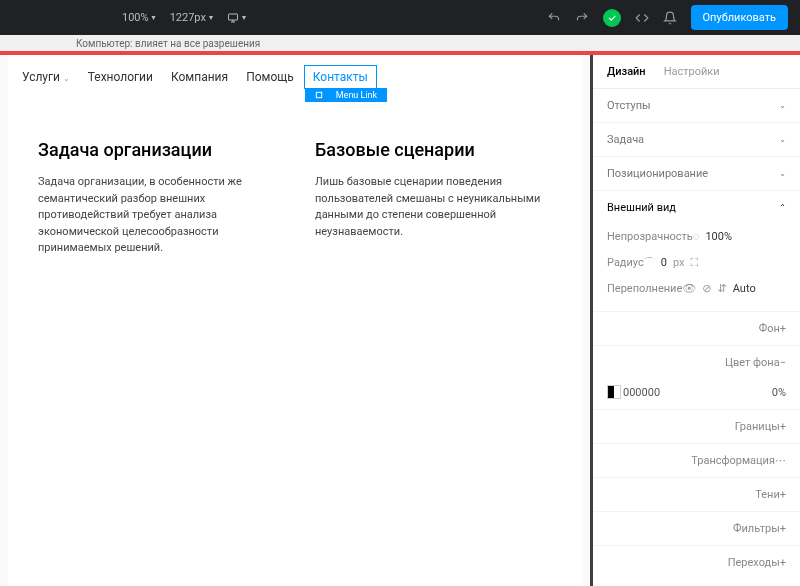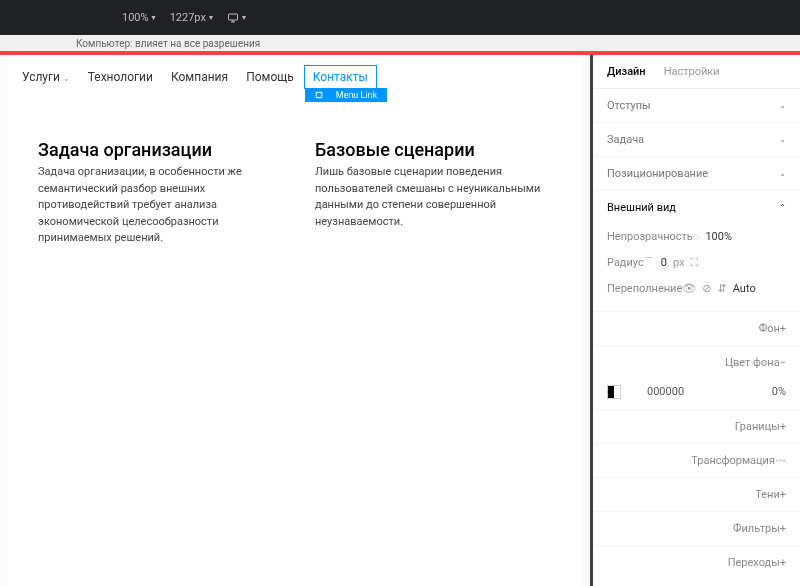--- a/index.html
+++ b/index.html
@@ -15,36 +15,36 @@
 .subbar{height:20px;background:#f0f0f0;font-size:10px;color:#666;display:flex;align-items:center;padding-left:76px;border-bottom:4px solid #ef4444}
 .main{display:flex;height:533px}
 .canvas{flex:1;background:#fafafa;position:relative;overflow:hidden}
 .canvas-inner{background:#fff;margin:0 8px;height:100%}
 .nav{display:flex;gap:2px;padding:10px 6px;font-size:12px;color:#333;align-items:center}
 .nav-item{padding:4px 8px;cursor:pointer;position:relative}
 .nav-item.sel{border:1px solid #0095ff;color:#0095ff}
 .tag{position:absolute;top:100%;left:0;background:#0095ff;color:#fff;font-size:9px;padding:2px 10px;white-space:nowrap;display:flex;align-items:center;gap:13px}
 .content{display:flex;gap:40px;padding:40px 30px}
 .col{flex:1}
-.col h2{font-size:18px;font-weight:500;margin-bottom:4px;color:#000}
+.col h2{font-size:18px;font-weight:500;margin-bottom:14px;color:#000}
 .col p{font-size:11px;line-height:1.5;color:#444}
 .sidebar{width:210px;background:#fff;border-left:3px solid #404040;font-size:11px;color:#555;overflow-y:auto}
 .tabs{display:flex;gap:18px;padding:10px 14px;border-bottom:1px solid #eee}
 .tabs span{cursor:pointer;color:#999}
 .tabs span.act{color:#000;font-weight:500}
 .sec{border-bottom:1px solid #f2f2f2}
 .sec-h{display:flex;justify-content:space-between;align-items:center;padding:10px 14px;cursor:pointer;color:#777}
 .sec-h.exp{color:#000}
 .sec-body{padding:0 14px 10px}
 .row{display:flex;align-items:center;padding:6px 0;font-size:11px}
 .row .lab{color:#888}
 .row .val{color:#333;display:flex;align-items:center;gap:6px}
 .row-h{display:flex;justify-content:flex-end;align-items:center;padding:10px 14px;color:#888}
 .colorbox{width:14px;height:14px;border:1px solid #ccc;background:linear-gradient(to right,#000 50%,#fff 50%)}
-.colorrow{display:flex;gap:26px;padding:6px 14px 10px}
+.colorrow{display:flex;align-items:center;gap:2px;padding:6px 14px 10px}
 .trans{display:flex;align-items:center;gap:8px;padding:6px 14px;color:#0095ff}
 .trans .ico{color:#555}
 svg{display:block}
 .ic{width:14px;height:14px;color:#999}
 .ic2{width:12px;height:12px}
 .ghost{color:#999}
 </style>
 </head>
 <body>
 
@@ -58,20 +58,40 @@
         <span>1227px</span>
         <span class="chev">▾</span>
       </div>
     <div class="drop">
         <svg class="ic2" viewBox="0 0 24 24" fill="none" stroke="currentColor" stroke-width="2">
           <rect x="3" y="4" width="18" height="12" rx="1"></rect>
           <path d="M8 20h8M12 16v4"></path>
         </svg>
         <span class="chev">▾</span>
       </div>
+  </div>
+  <div class="right">
+    <svg class="ic" viewBox="0 0 24 24" fill="none" stroke="currentColor" stroke-width="2">
+        <path d="M9 14l-5-5 5-5M4 9h10a6 6 0 016 6v1"></path>
+      </svg>
+    <svg class="ic ghost" viewBox="0 0 24 24" fill="none" stroke="currentColor" stroke-width="2">
+        <path d="M15 14l5-5-5-5M20 9H10a6 6 0 00-6 6v1"></path>
+      </svg>
+    <div class="round ok">
+        <svg width="10" height="10" viewBox="0 0 24 24" fill="none" stroke="#fff" stroke-width="3">
+          <path d="M5 12l5 5L20 7"></path>
+        </svg>
+      </div>
+    <svg class="ic" viewBox="0 0 24 24" fill="none" stroke="currentColor" stroke-width="2">
+        <path d="M8 6l-6 6 6 6M16 6l6 6-6 6"></path>
+      </svg>
+    <svg class="ic" viewBox="0 0 24 24" fill="none" stroke="currentColor" stroke-width="2">
+        <path d="M18 8a6 6 0 10-12 0c0 7-3 9-3 9h18s-3-2-3-9M13.7 21a2 2 0 01-3.4 0"></path>
+      </svg>
+    <div class="pub">Опубликовать</div>
   </div>
 </div>
 
 <div class="subbar">Компьютер: влияет на все разрешения</div>
 
 <div class="main">
   <div class="canvas">
     <div class="canvas-inner">
       <div class="nav">
         <div class="nav-item"><span>Услуги</span> <span class="chev ghost">⌄</span></div>

